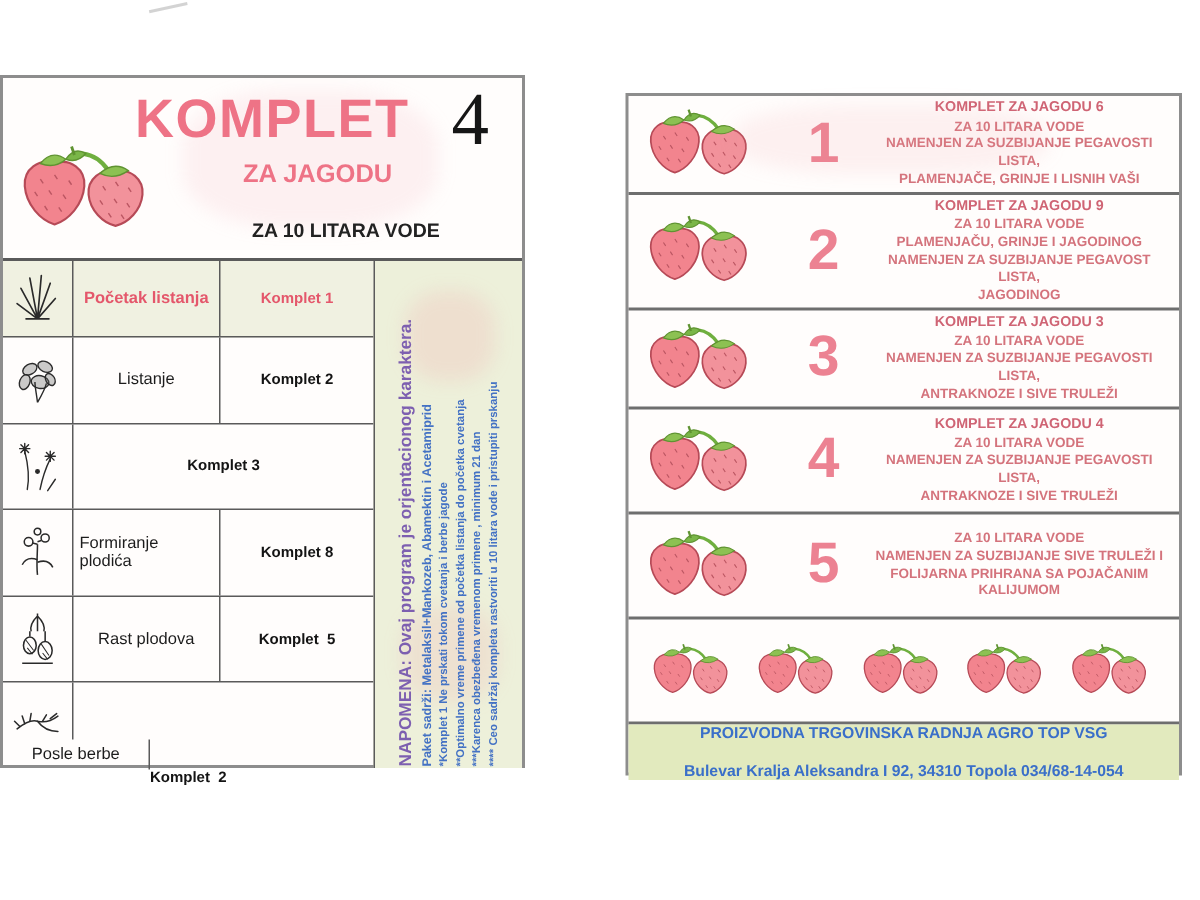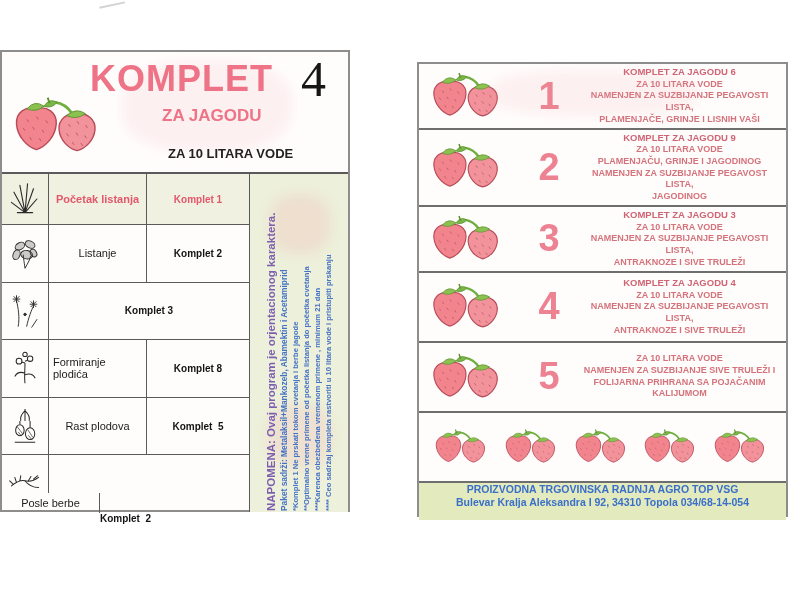--- a/index.html
+++ b/index.html
@@ -52,21 +52,21 @@
   .kit-berry{width:100px;display:flex;justify-content:center;}
   .kit-berry svg{width:84px;height:50px;}
   .kit-number{width:60px;text-align:center;color:#ec8292;font-size:38px;font-weight:800;}
   .kit-text{flex:1;padding:2px 8px 2px 2px;text-align:center;color:#d4737c;font-weight:bold;
     font-size:9px;line-height:1.3;}
   .kit-text .l0{font-size:9.5px;color:#cf6474;}
   .berries-row{flex:0 0 70px;display:flex;align-items:center;justify-content:space-between;
     padding:0 12px;border-bottom:2px solid #6e6e6e;box-sizing:border-box;}
   .berries-row svg{width:64px;height:40px;}
   .rp-footer{flex:0 0 37px;background:#e2eabe;display:flex;flex-direction:column;
-    align-items:center;justify-content:flex-start;gap:1px;}
+    align-items:center;justify-content:space-between;gap:1px;}
   .rp-footer .f1,.rp-footer .f2{font-size:10.5px;font-weight:bold;color:#3a6fc9;}
 </style>
 </head>
 <body>
 
 <svg style="position:absolute;width:0;height:0" aria-hidden="true">
   <defs>
     <g id="berry-pair">
       <path d="M30,14 C41,10 52,18 51,30 C50,43 40,54 30,57 C20,54 10,43 9,30 C8,18 19,10 30,14 Z" fill="#f2848e" stroke="#b64a57" stroke-width="1.5"></path>
       <path d="M20,25 l2,3 M30,22 l2,3 M40,26 l2,3 M16,34 l2,3 M26,33 l2,3 M36,36 l2,3 M23,44 l2,3 M33,45 l2,3" stroke="#bb5662" stroke-width="1" fill="none"></path>

